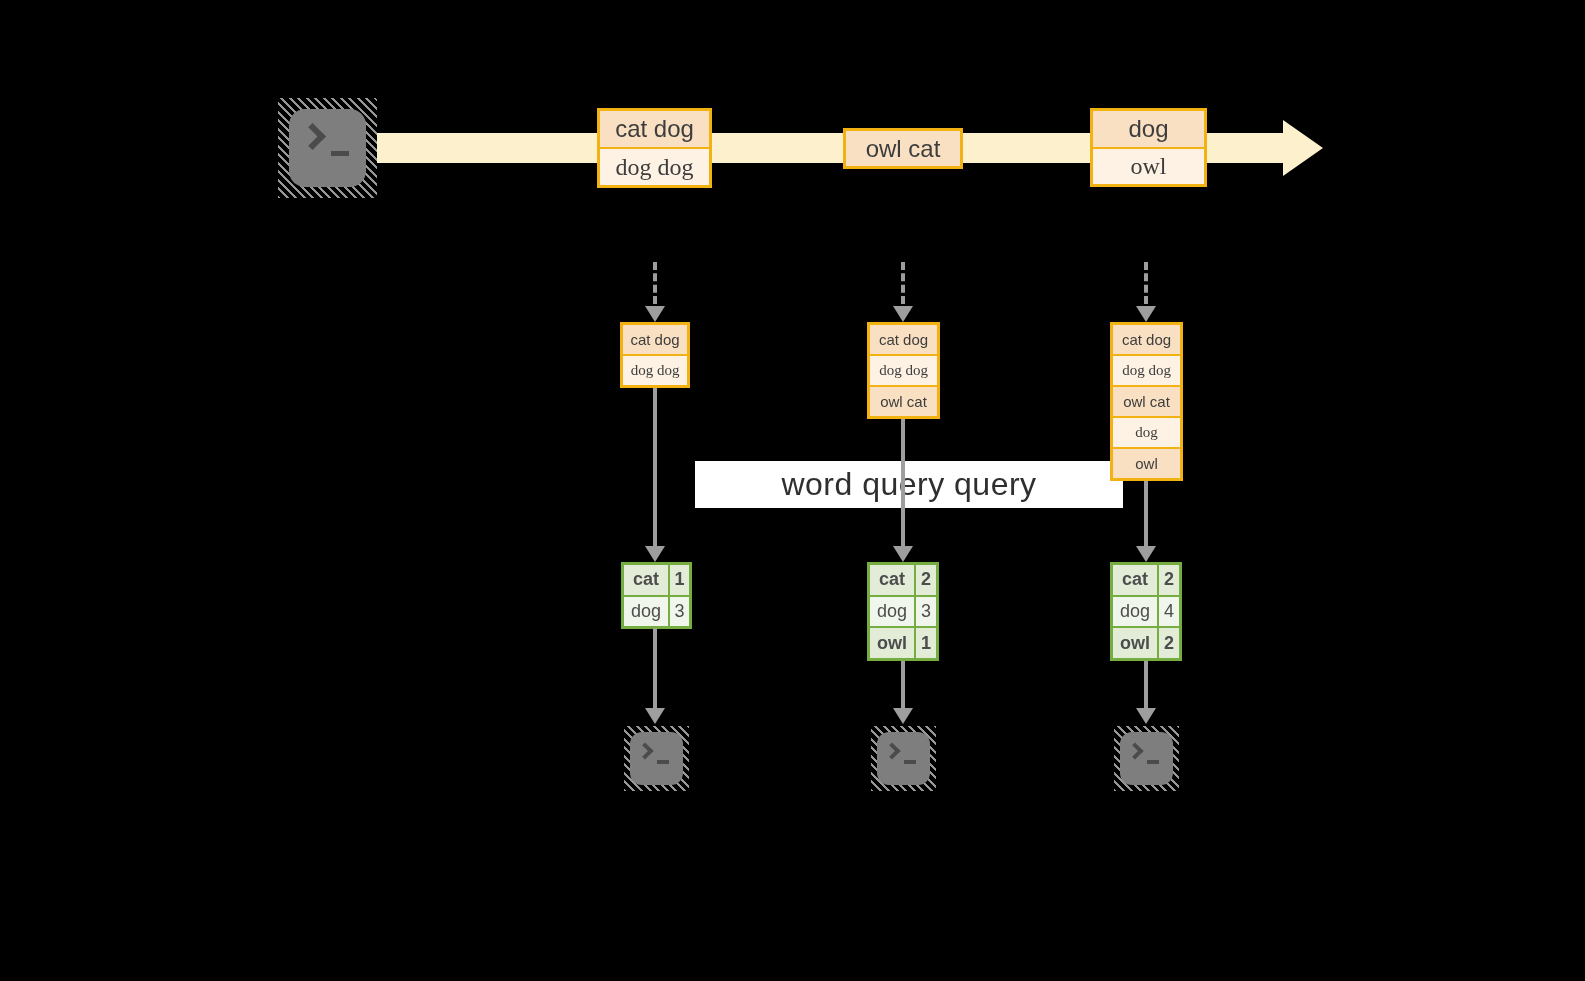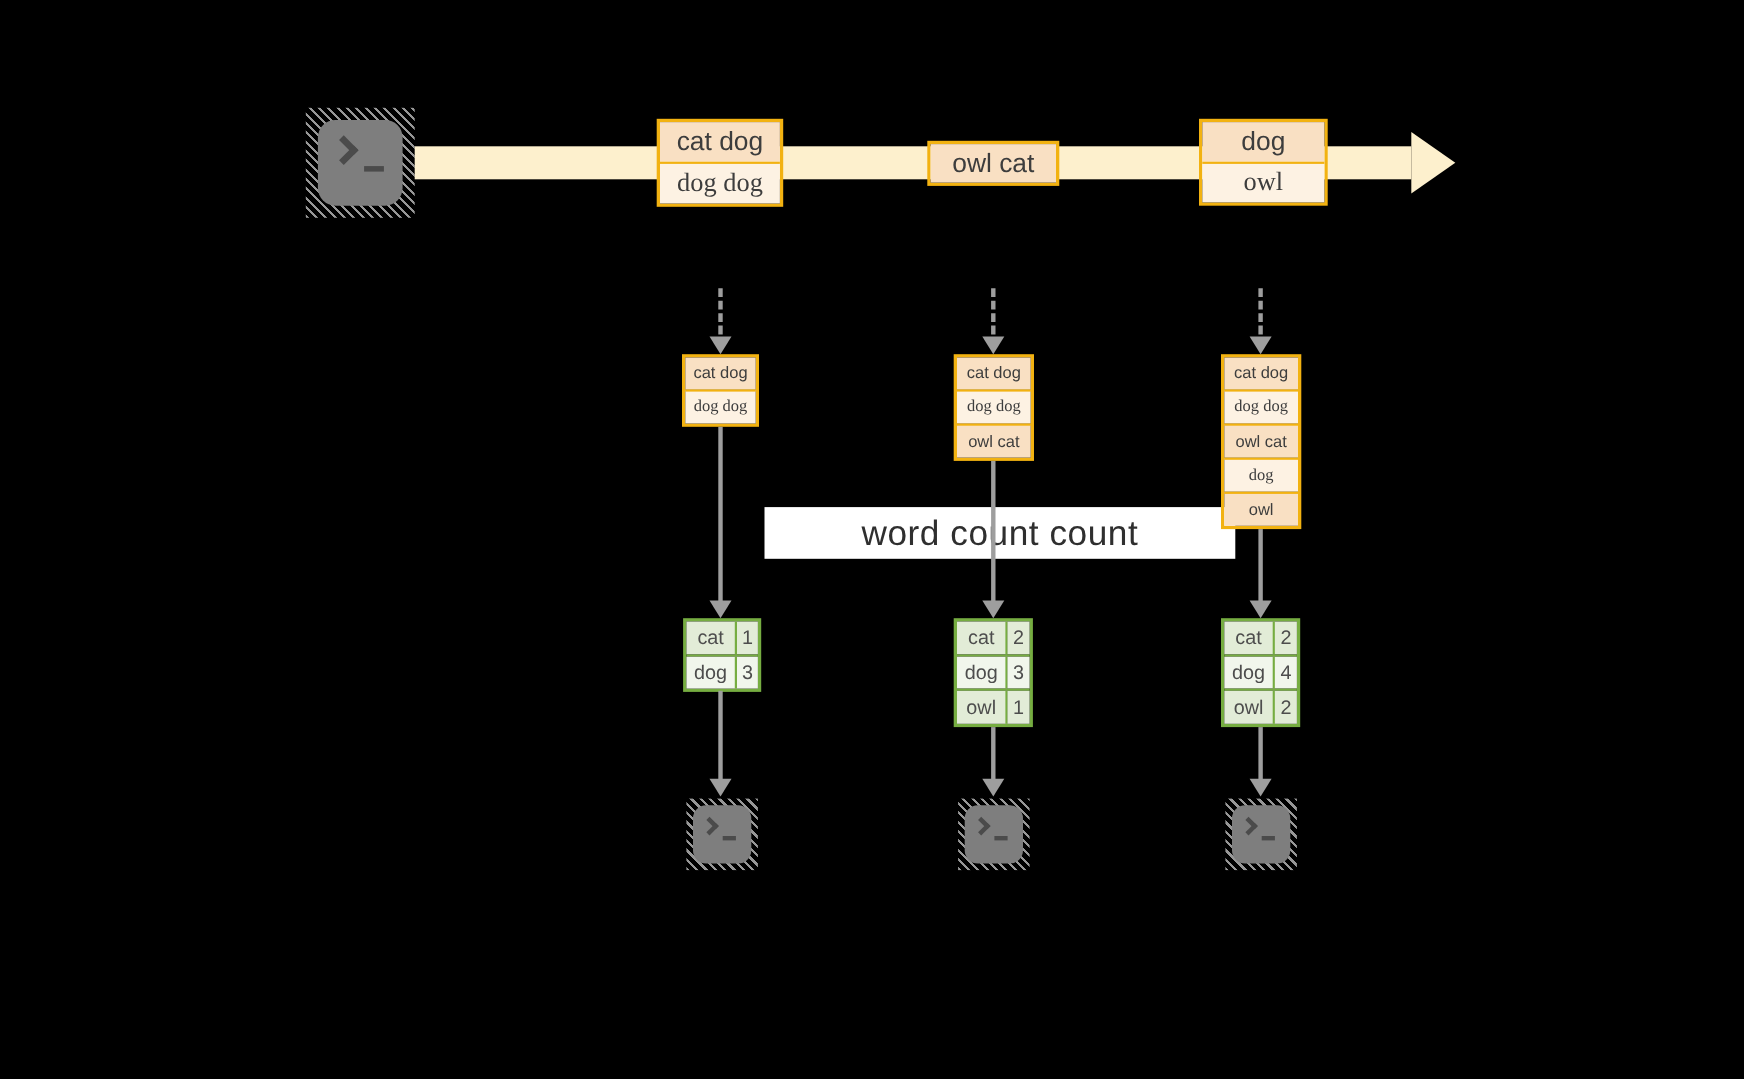--- a/index.html
+++ b/index.html
@@ -40,21 +40,21 @@
   .banner { background:#ffffff; z-index:1; display:flex; align-items:center; justify-content:center;
     color:#2f2f2f; font-size:32px; letter-spacing:0.5px; }
 
   
   .gtable { border:3px solid var(--table-border,#76ad41); display:flex; flex-direction:column; z-index:2; }
   .grow { flex:1; display:flex; border-top:2px solid var(--table-border,#76ad41); }
   .grow:first-child { border-top:0; }
   .gword { width:44px; display:flex; align-items:center; justify-content:center;
     border-right:2px solid var(--table-border,#76ad41); color:#4d4d4d; font-size:18px; }
   .gnum { flex:1; display:flex; align-items:center; justify-content:center; color:#4d4d4d; font-size:18px; }
-  .grow.d .gword, .grow.d .gnum { background:var(--table-fill-dark,#e2ecd7); }
+  .grow.d .gword, .grow.d .gnum { background:var(--table-fill-dark,#e2ecd7);font-weight:bold; }
   .grow.l .gword, .grow.l .gnum { background:var(--table-fill-light,#f1f6ec); }
 </style>
 </head>
 <body>
 
 <div class="stage">
 
   <div class="abs hatch" style="left:278px;top:98px;width:99px;height:100px">
     <div class="termbox" style="left:11px;top:11px;right:11px;bottom:11px;border-radius:16px">
       <div class="chev" style="left:14px;top:18px;width:13px;height:13px;border-width:6px 6px 0 0"></div>
@@ -95,21 +95,21 @@
   </div>
   <div class="abs ebox st" style="left:1110px;top:322px;width:73px;height:159px">
     <div class="ecell d">cat dog</div>
     <div class="ecell l">dog dog</div>
     <div class="ecell d">owl cat</div>
     <div class="ecell l">dog</div>
     <div class="ecell d">owl</div>
   </div>
 
   <div class="abs banner" style="left:695px;top:461px;width:428px;height:47px">
-    <span>word count count</span>
+    <span>word query query</span>
   </div>
 
   <div class="abs vline" style="left:653px;top:388px;height:160px"></div>
   <div class="abs ahead" style="left:645px;top:546px"></div>
   <div class="abs vline" style="left:901px;top:419px;height:129px"></div>
   <div class="abs ahead" style="left:893px;top:546px"></div>
   <div class="abs vline" style="left:1144px;top:481px;height:67px"></div>
   <div class="abs ahead" style="left:1136px;top:546px"></div>
 
   <div class="abs gtable" style="left:621px;top:562px;width:71px;height:67px">

